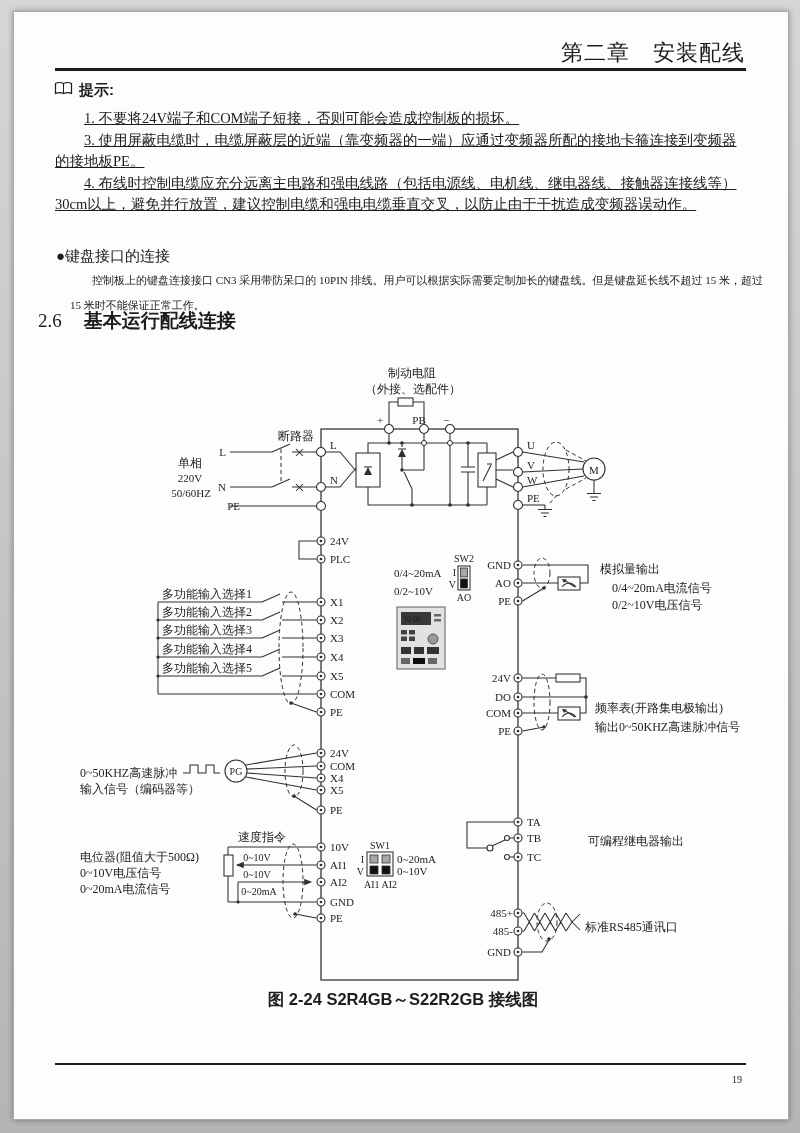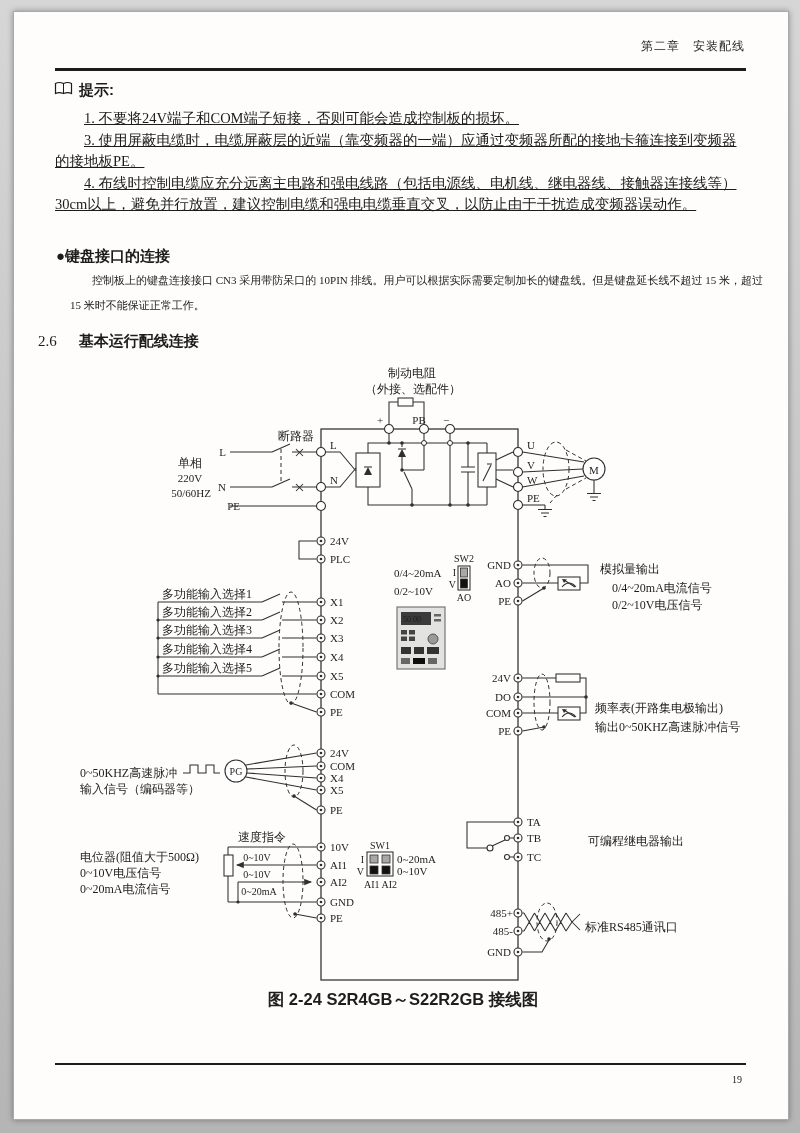--- a/index.html
+++ b/index.html
@@ -4,29 +4,29 @@
 <style>
   html,body{margin:0;padding:0;}
   body{
     width:800px;height:1133px;position:relative;overflow:hidden;
     background:linear-gradient(#d6d6d6,#b5b5b5);
     font-family:"Liberation Serif","DejaVu Serif",serif;color:#1c1c1c;
   }
   .page{position:absolute;left:13px;top:11px;width:774px;height:1107px;
     background:#fefdfb;border:1px solid #a9a9a9;box-shadow:0 0 6px rgba(0,0,0,.35);}
   .abs{position:absolute;}
-  .hdr{top:38px;right:55px;font-size:12px;letter-spacing:1px;}
+  .hdr{top:38px;right:55px;font-size:22px;letter-spacing:1px;}
   .rule-top{top:68px;left:55px;width:691px;height:2.6px;background:#1c1c1c;}
   .note-title{top:81px;left:79px;font-size:15px;font-weight:bold;font-family:Liberation Sans, sans-serif;}
   .note-icon{top:81px;left:54px;width:19px;height:15px;}
   .tips{top:108px;left:55px;width:692px;font-size:14.5px;line-height:21.5px;text-decoration:underline;}
   .tips p{margin:0;text-indent:2em;}
-  .kb-title{top:247px;left:56px;font-size:15px;font-weight:bold;font-family:"Liberation Sans","DejaVu Sans",sans-serif;}
+  .kb-title{top:247px;left:56px;font-size:15px;font-weight:normal;font-family:"Liberation Sans","DejaVu Sans",sans-serif;}
   .kb-body{top:268px;left:70px;width:694px;font-size:11px;line-height:25px;text-indent:2em;}
-  .sec{top:332px;left:38px;font-size:15px;font-weight:bold;font-family:"Liberation Sans","DejaVu Sans",sans-serif;}
+  .sec{top:308px;left:38px;font-size:19px;font-weight:bold;font-family:"Liberation Sans","DejaVu Sans",sans-serif;}
   .sec .num{margin-right:22px;font-weight:normal;font-family:"Liberation Serif",serif;}
   .rule-bot{top:1063px;left:55px;width:691px;height:1.6px;background:#1c1c1c;}
   .pgnum{top:1074px;right:58px;font-size:10px;}
   svg{position:absolute;left:0;top:352px;}
   svg text{font-family:"Liberation Serif","DejaVu Serif",serif;fill:#1d1d1d;}
   .w{stroke:#2f2f2f;fill:none;stroke-width:1.05;}
   .w2{stroke:#2f2f2f;fill:none;stroke-width:1.25;}
   .dash{stroke:#2f2f2f;fill:none;stroke-width:1;stroke-dasharray:4 3;}
   .dot{fill:#2f2f2f;stroke:none;}
   .hop{fill:#fff;stroke:#2f2f2f;stroke-width:1;}

